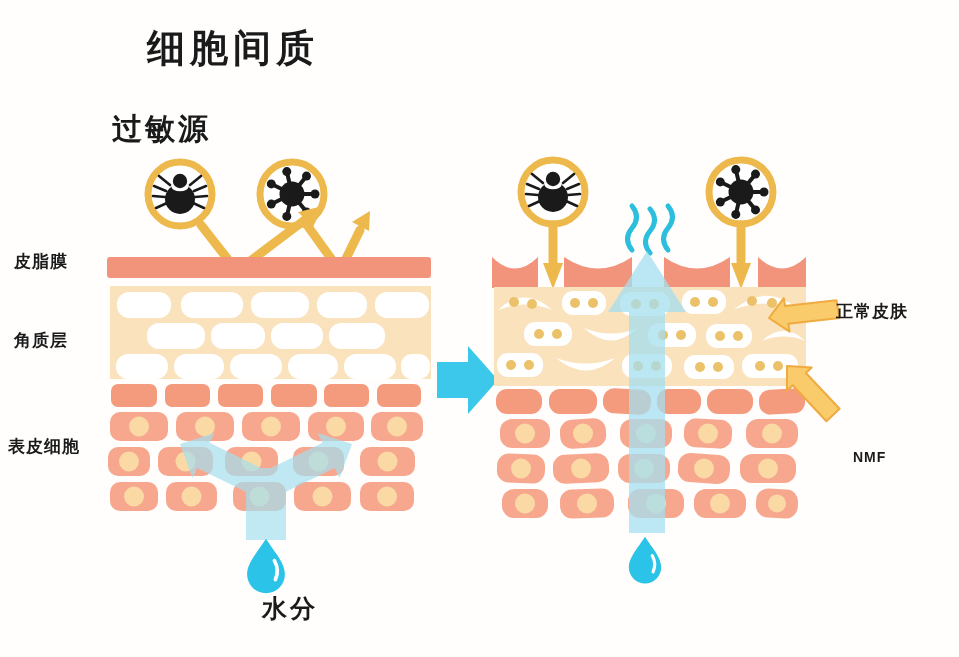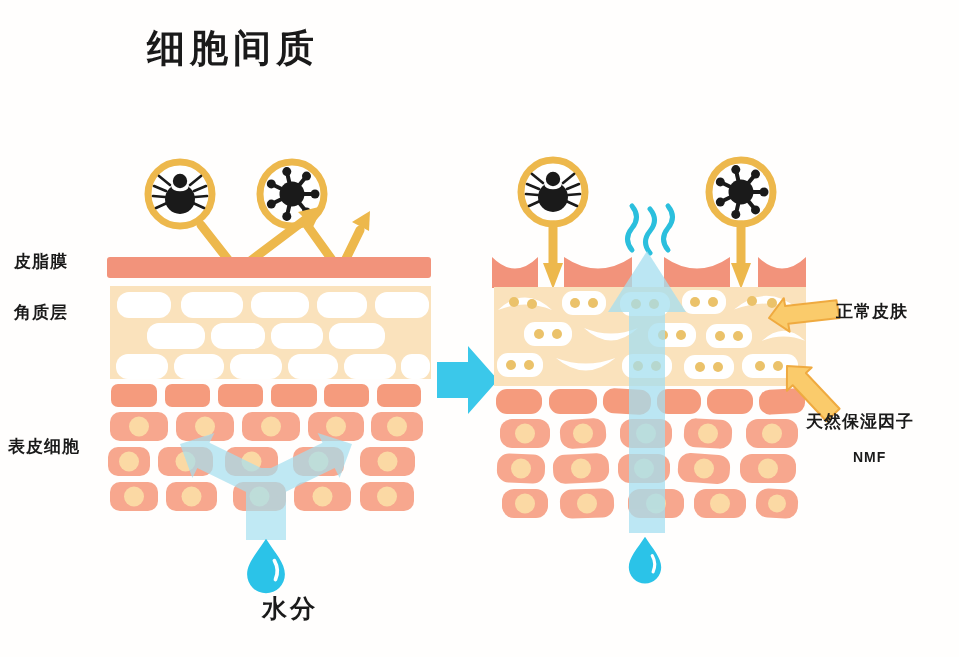--- a/index.html
+++ b/index.html
@@ -310,21 +310,21 @@
     </g>
 
     <polygon points="836.4,300.2 785.1,306 783.8,298.2 769,318 789.6,331.6 788.3,323.8 839.6,317.9" class="f-yellow"></polygon>
     <polygon points="839.6,408.8 805.9,373 811.7,367.5 787,366 786.9,390.7 792.7,385.3 826.4,421.2" class="f-yellow"></polygon>
 
     <use href="#droplet-glyph" transform="translate(645,561) scale(0.9)"></use>
   </g>
 </svg>
 
 <div class="lbl title" style="left:147px;top:28px">细胞间质</div>
+<div class="lbl sub" style="left:112px;top:112px">过敏源</div>
 <div class="lbl side" style="left:14px;top:252px">皮脂膜</div>
-<div class="lbl side" style="left:14px;top:303px">角质层</div>
+<div class="lbl side" style="left:14px;top:331px">角质层</div>
 <div class="lbl side" style="left:8px;top:437px">表皮细胞</div>
 <div class="lbl water" style="left:230px;top:595px">水分</div>
 <div class="lbl side" style="left:836px;top:302px">正常皮肤</div>
-<div class="lbl side" style="left:806px;top:412px">天然保湿因子</div>
 <div class="lbl nmf" style="left:853px;top:450px">NMF</div>
 
 </div>
 
 </body></html>

